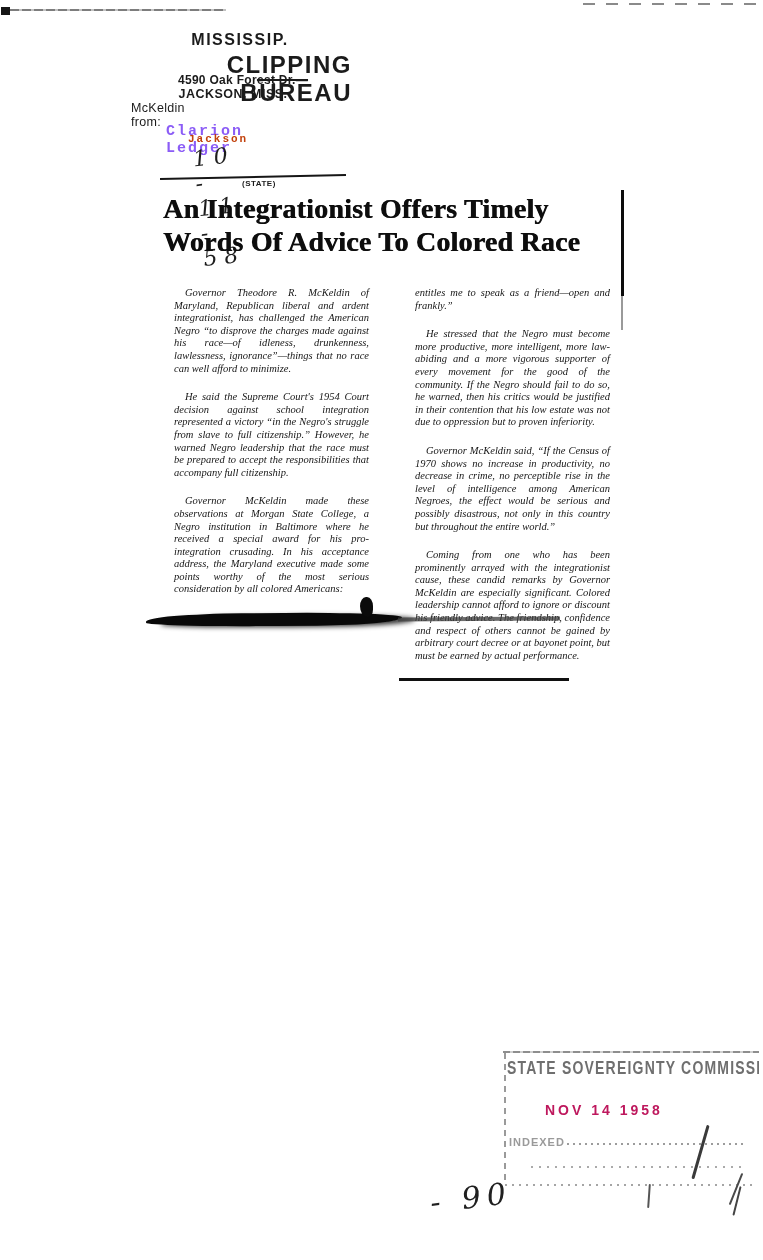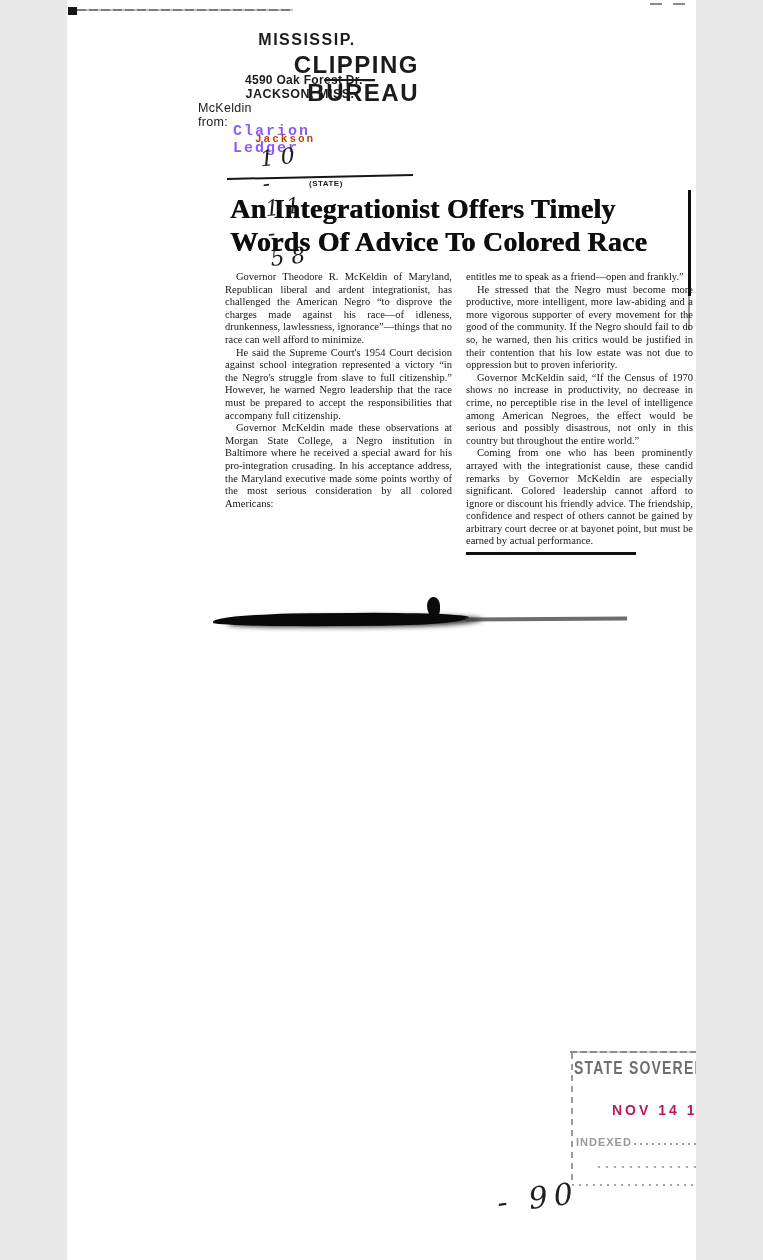--- a/index.html
+++ b/index.html
@@ -1,17 +1,17 @@
 <!DOCTYPE html>
 <html><head>
 <meta charset="utf-8">
 <style>
   html,body{margin:0;padding:0;background:#e8e8e8;}
   .page{
-    position:relative; width:629px; height:1260px; background:#ffffff;
+    position:relative; width:763px; height:1260px; background:#ffffff;
     overflow:hidden; font-family:"Liberation Serif","DejaVu Serif",serif;
     color:#1b1b1b; margin:0 auto;
   }
   
   .edge-square{position:absolute;left:1px;top:7px;width:9px;height:8px;background:#161616;}
   .edge-line{position:absolute;left:10px;top:9px;width:216px;height:2px;
     background:repeating-linear-gradient(90deg,#7d7d7d 0 9px,#c2c2c2 9px 12px);}
   .edge-dashes{position:absolute;left:583px;top:3px;width:178px;height:2px;
     background:repeating-linear-gradient(90deg,#8a8a8a 0 12px,transparent 12px 23px);}
   
@@ -37,21 +37,21 @@
   .date-label{position:absolute;left:242px;top:179px;font-size:8px;font-weight:bold;
     font-family:"Liberation Sans",sans-serif;letter-spacing:.5px;}
   
   .headline{position:absolute;left:163px;top:192px;width:470px;
     font-weight:bold;font-size:28px;line-height:33px;letter-spacing:.2px;color:#0d0d0d;
     text-shadow:.6px 0 0 #1a1a1a;}
   .headline-rule{position:absolute;left:621px;top:190px;width:2.5px;height:106px;background:#0c0c0c;}
   .headline-rule-fade{position:absolute;left:621px;top:296px;width:1.5px;height:34px;background:#9a9a9a;}
   .columns{position:absolute;left:158px;top:271px;width:468px;display:flex;gap:14px;}
   .col{width:227px;font-size:10.5px;line-height:12.6px;text-align:justify;color:#151515;}
-  .col p{margin:0;text-indent:11px;}
+  .col p{margin:16px;text-indent:11px;font-style:italic;}
   .col p.no-indent{text-indent:0;}
   .end-rule{width:170px;height:2.5px;background:#101010;margin-top:4px;}
   .smudge{position:absolute;left:146px;top:613px;width:256px;height:13px;background:#090909;
     border-radius:45% 55% 40% 60%/70% 50% 70% 40%;transform:rotate(-.5deg);
     box-shadow:14px 2px 5px -1px #2b2b2b;}
   .smudge-blob{position:absolute;left:360px;top:597px;width:13px;height:20px;background:#0b0b0b;
     border-radius:50% 50% 40% 60%;}
   .smudge-tail{position:absolute;left:398px;top:617px;width:162px;height:3.5px;background:#3c3c3c;
     opacity:.75;transform:rotate(-.3deg);}
   

